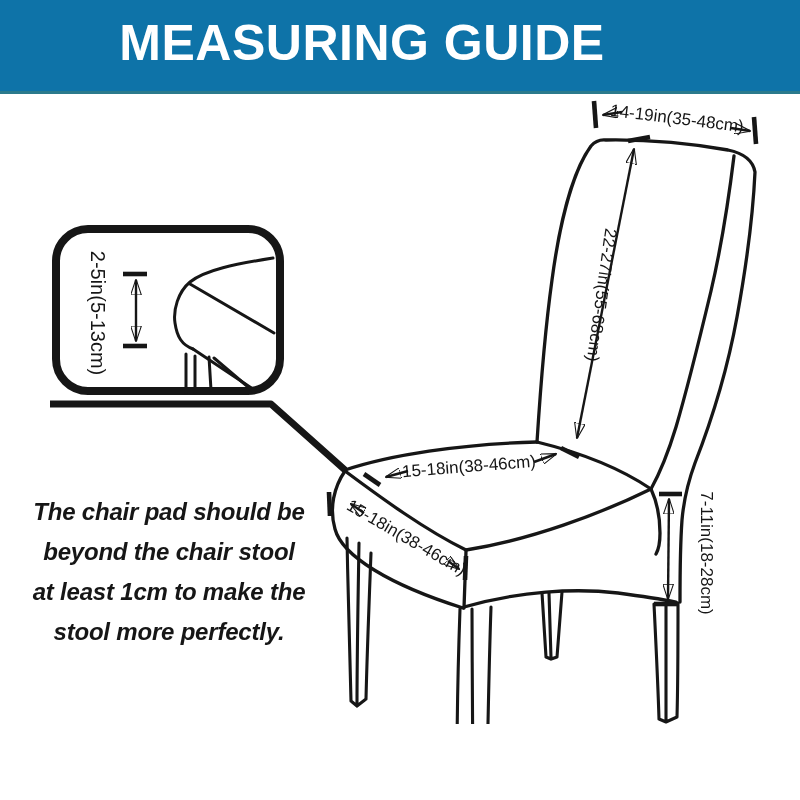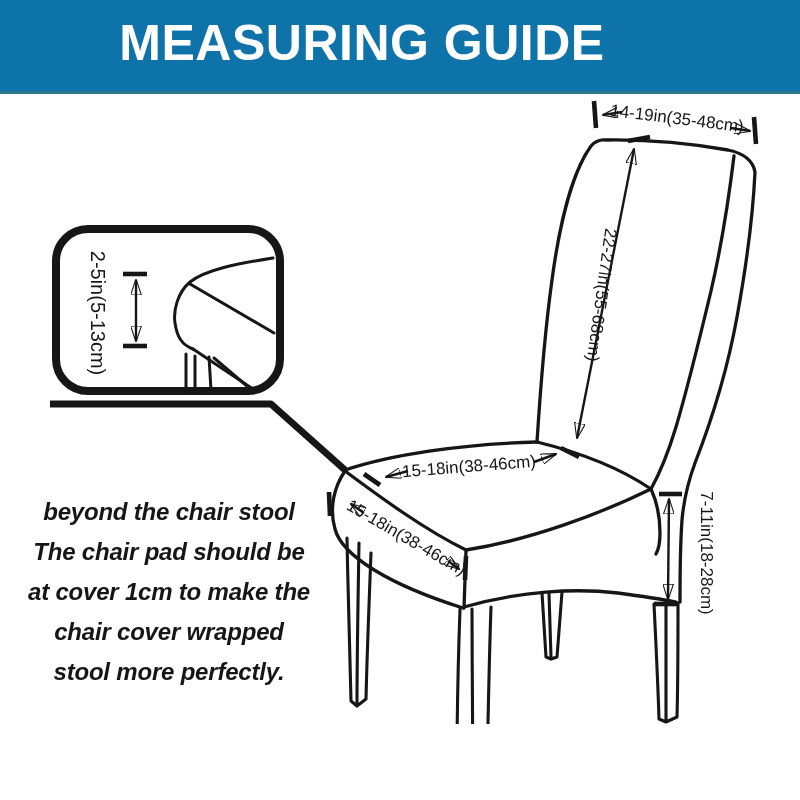--- a/index.html
+++ b/index.html
@@ -136,20 +136,19 @@
   </svg>
 
   <div class="lab rot7" style="left:677px;top:119px;">14-19in(35-48cm)</div>
   <div class="lab rot98" style="left:601px;top:295px;">22-27in(55-68cm)</div>
   <div class="lab rotm4" style="left:469px;top:467px;">15-18in(38-46cm)</div>
   <div class="lab rot30" style="left:406px;top:538px;">15-18in(38-46cm)</div>
   <div class="lab rot90" style="left:706px;top:553px;">7-11in(18-28cm)</div>
   <div class="lab rot90 big" style="left:97px;top:313px;">2-5in(5-13cm)</div>
 
   <div class="note">
+    <div>The chair pad should be</div>
     <div>beyond the chair stool</div>
-    <div>The chair pad should be</div>
-    <div>at cover 1cm to make the</div>
-    <div>chair cover wrapped</div>
+    <div>at least 1cm to make the</div>
     <div>stool more perfectly.</div>
   </div>
 
 </div>
 
 </body></html>

